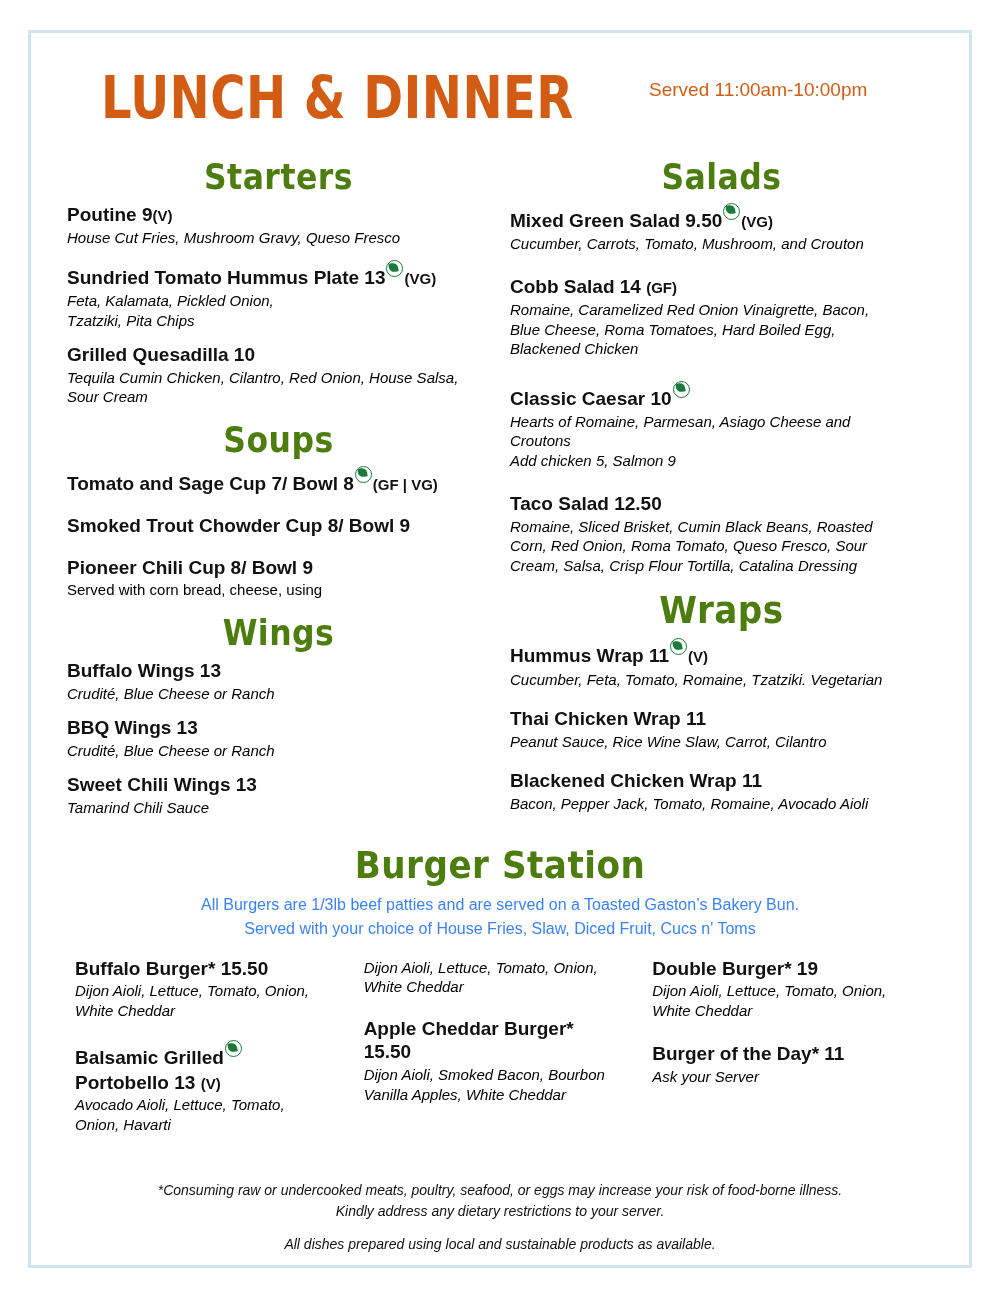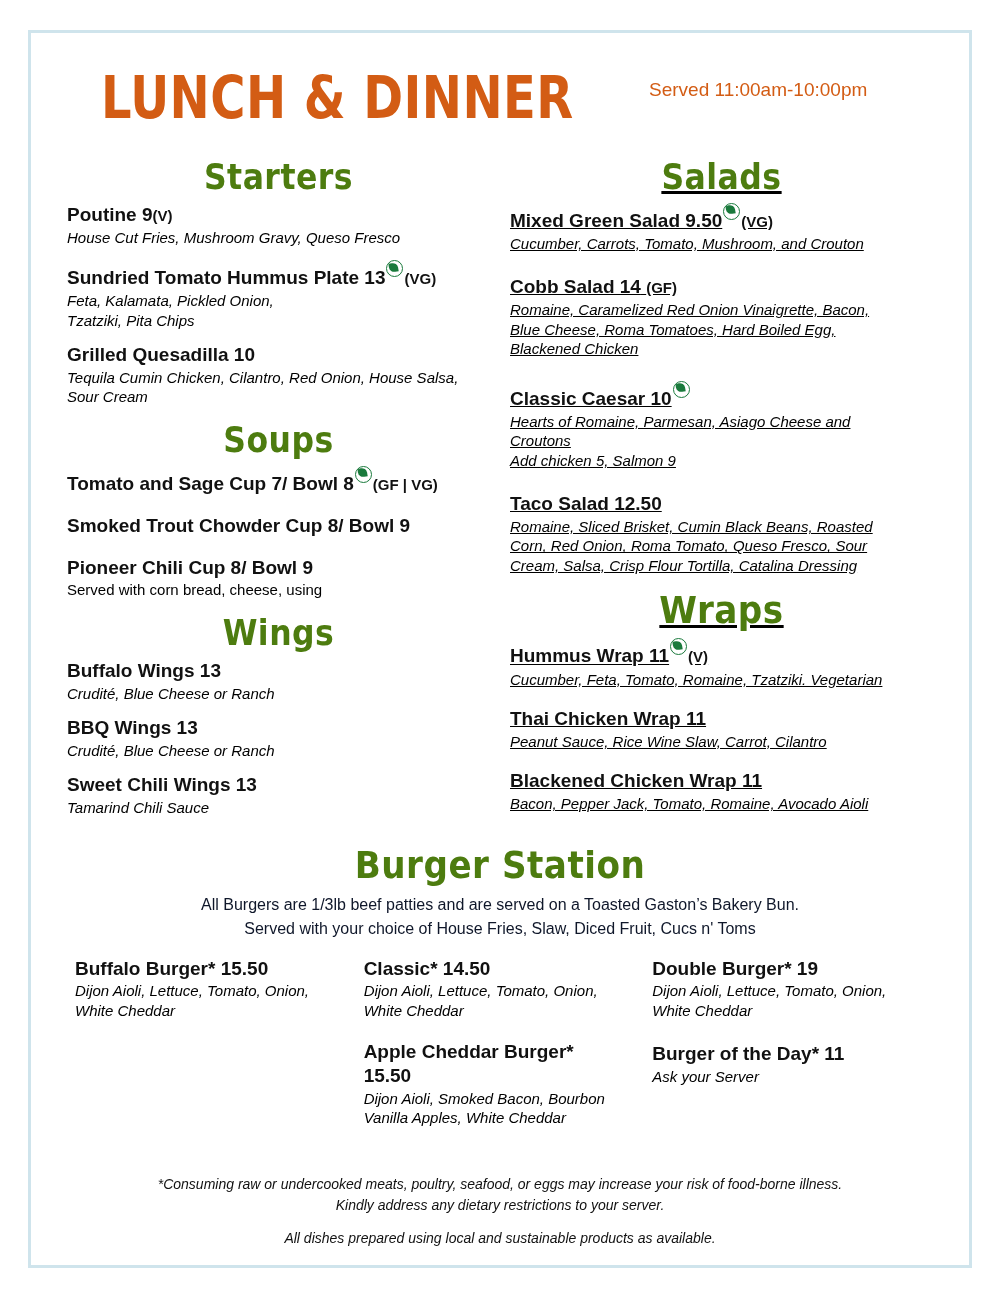--- a/index.html
+++ b/index.html
@@ -55,21 +55,21 @@
 
   .columns {
     display: flex;
     margin-top: 14px;
   }
   .col {
     width: 50%;
     box-sizing: border-box;
   }
   .col-left { padding-right: 10px; }
-  .col-right { padding-left: 10px; text-decoration: underline; }
+  .col-right { padding-left: 10px; }
 
   .section-title {
     text-align: center;
     color: #4d7c0f;
     font-family: "DejaVu Sans Condensed", "Liberation Sans Narrow", "Liberation Sans", sans-serif;
     font-size: 35px;
     font-weight: bold;
     margin: 12px 0 6px 0;
     letter-spacing: 0.5px;
   }
@@ -123,21 +123,21 @@
     transform: rotate(-10deg);
   }
 
   
   .burger-section {
     margin-top: 12px;
   }
   .burger-note {
     text-align: center;
     font-size: 16px;
-    color: #0f172a;
+    color: #3b82f6;
     line-height: 1.5;
   }
   .burger-grid {
     display: flex;
     margin-top: 16px;
   }
   .burger-col {
     width: 33.33%;
     box-sizing: border-box;
     padding: 0 8px;
@@ -271,25 +271,30 @@
         <div class="burger-note">All Burgers are 1/3lb beef patties and are served on a Toasted Gaston’s Bakery Bun.</div>
         <div class="burger-note">Served with your choice of House Fries, Slaw, Diced Fruit, Cucs n' Toms</div>
 
         <div class="burger-grid">
           <div class="burger-col">
             <div class="burger-item item">
               <div class="item-name">Buffalo Burger* 15.50</div>
               <div class="item-desc" style="white-space: pre-line">Dijon Aioli, Lettuce, Tomato, Onion,
 White Cheddar</div>
             </div>
+            <div class="burger-item item">
+              <div class="item-name"><span>Balsamic Grilled</span><span class="leaf"></span></div>
+              <div class="item-name"><span>Portobello 13</span> <span class="suffix">(V)</span></div>
+              <div class="item-desc" style="white-space: pre-line">Avocado Aioli, Lettuce, Tomato,
+Onion, Havarti</div>
+            </div>
           </div>
 
           <div class="burger-col">
             <div class="burger-item item">
-              <div class="item-name">Classic* 14.50</div>
               <div class="item-desc" style="white-space: pre-line">Dijon Aioli, Lettuce, Tomato, Onion,
 White Cheddar</div>
             </div>
             <div class="burger-item item">
               <div class="item-name">Apple Cheddar Burger*</div>
               <div class="item-name">15.50</div>
               <div class="item-desc" style="white-space: pre-line">Dijon Aioli, Smoked Bacon, Bourbon
 Vanilla Apples, White Cheddar</div>
             </div>
           </div>

